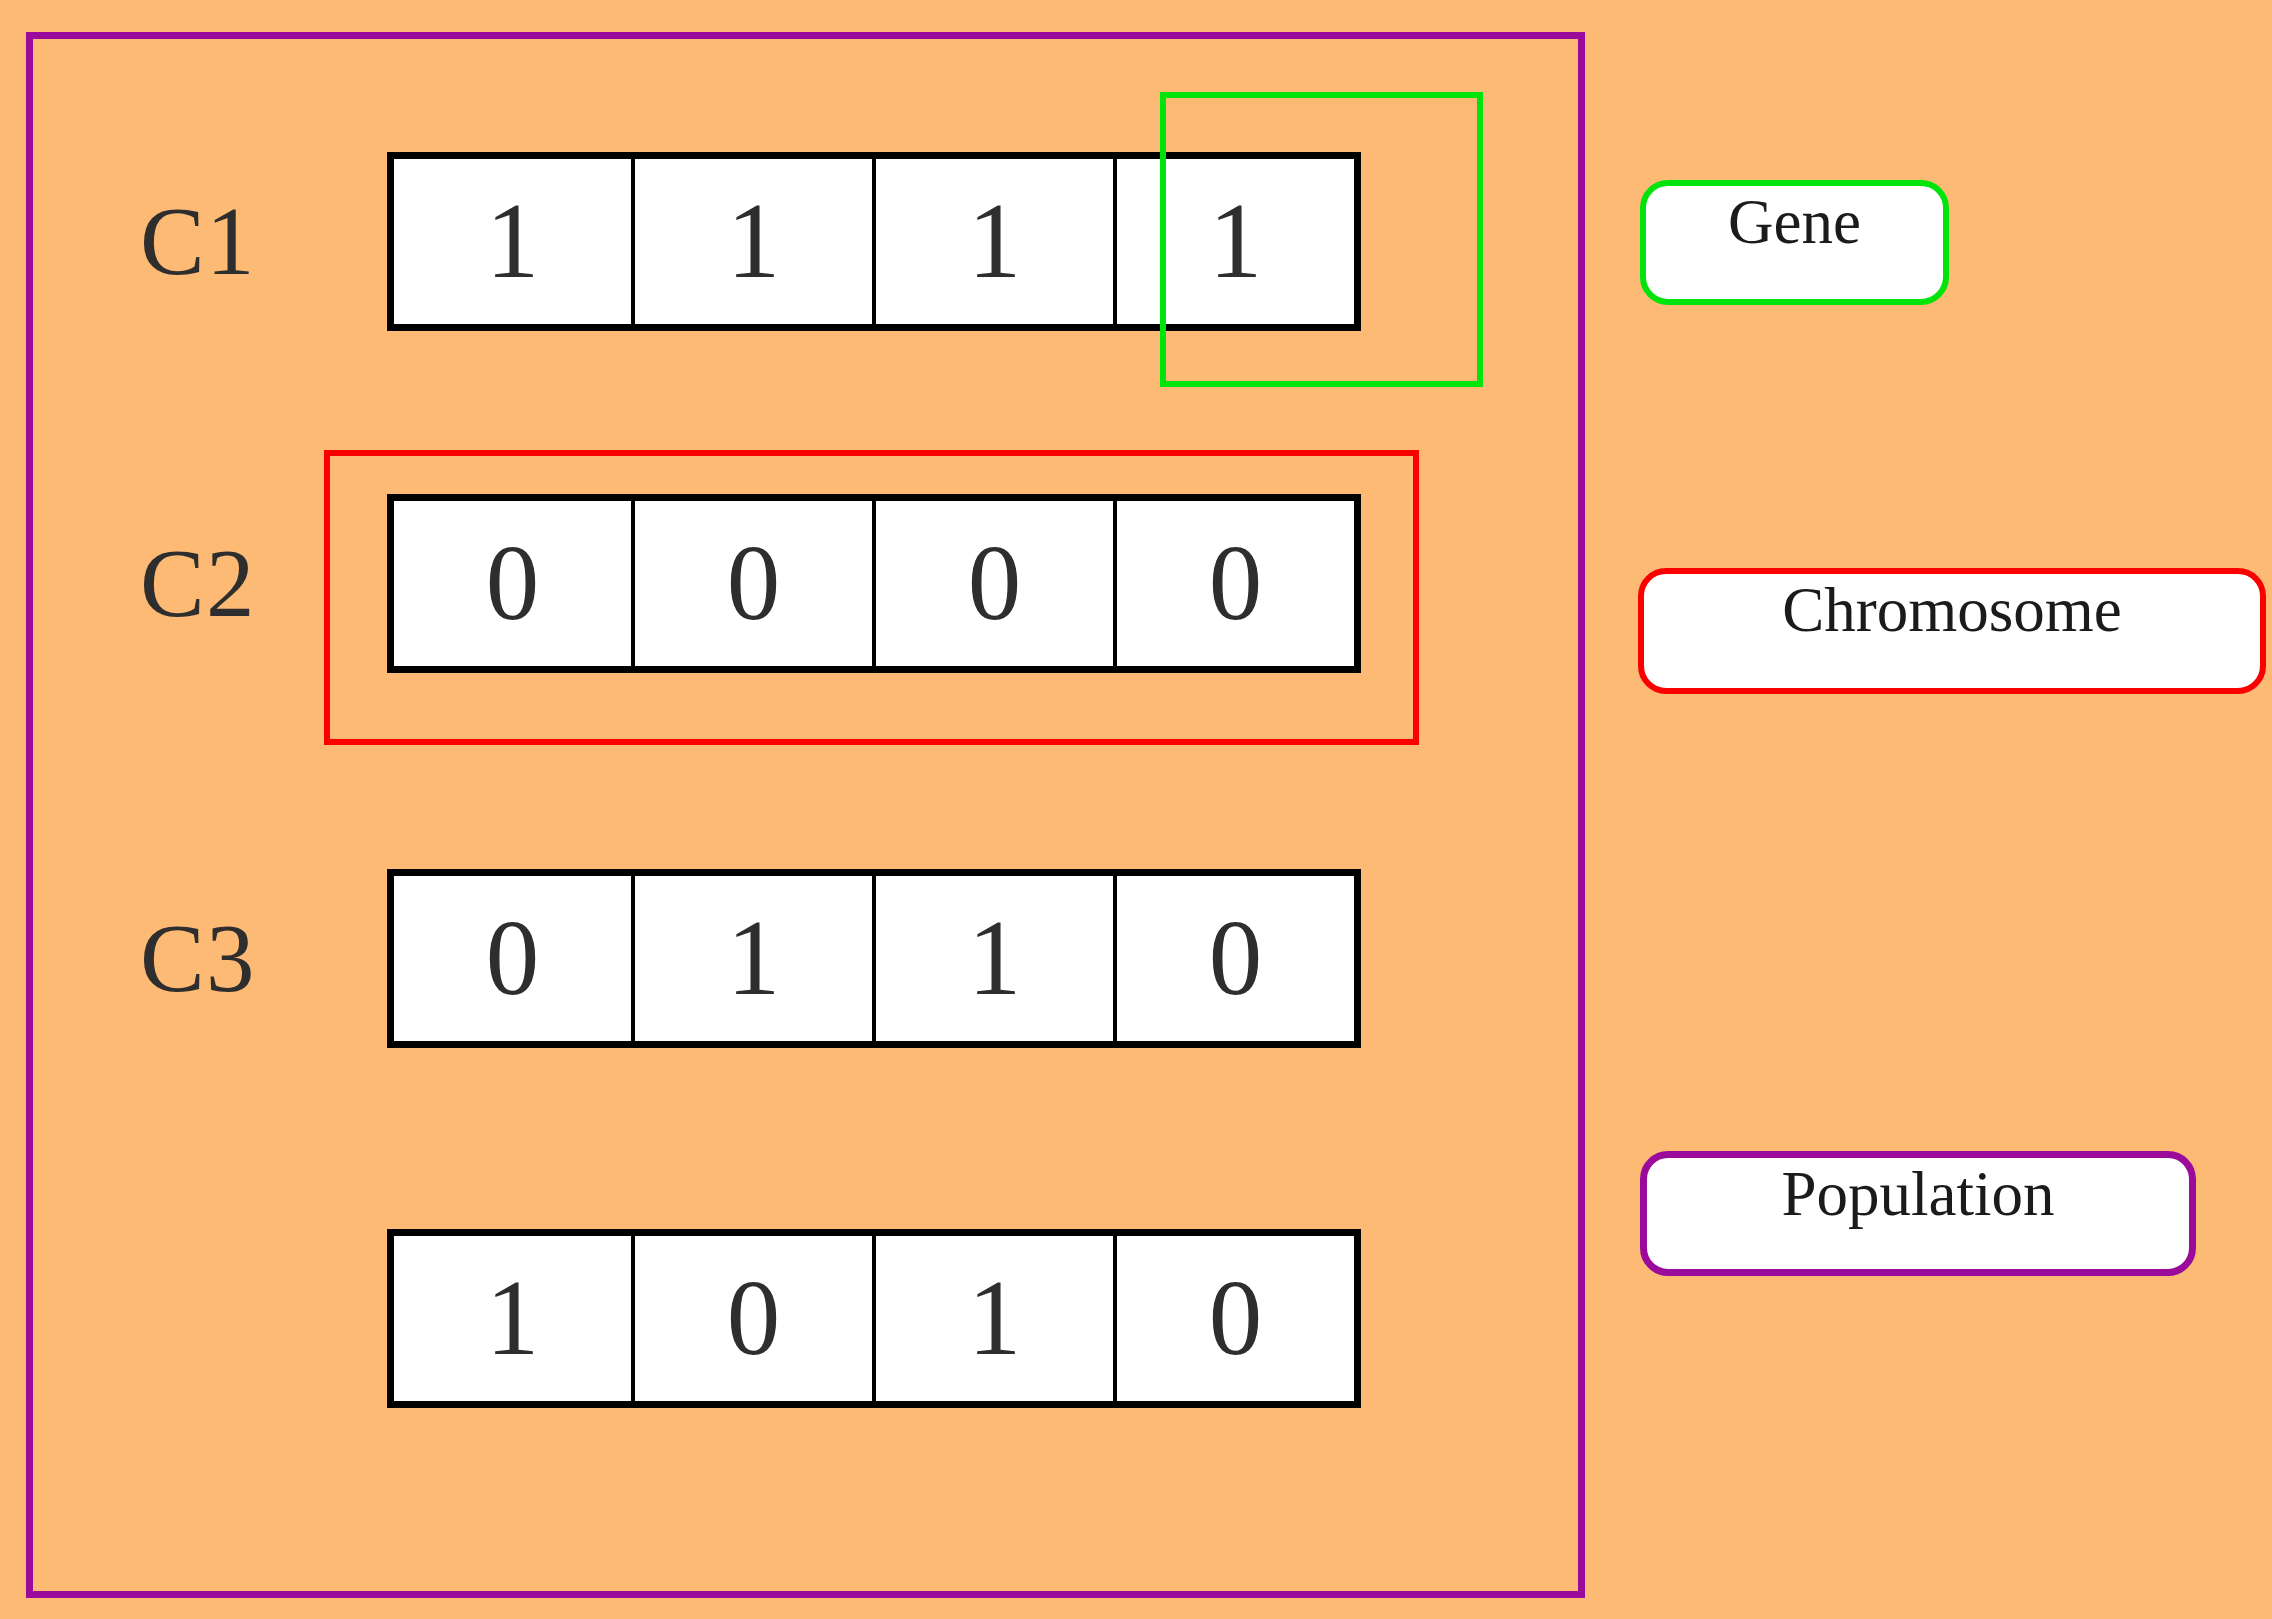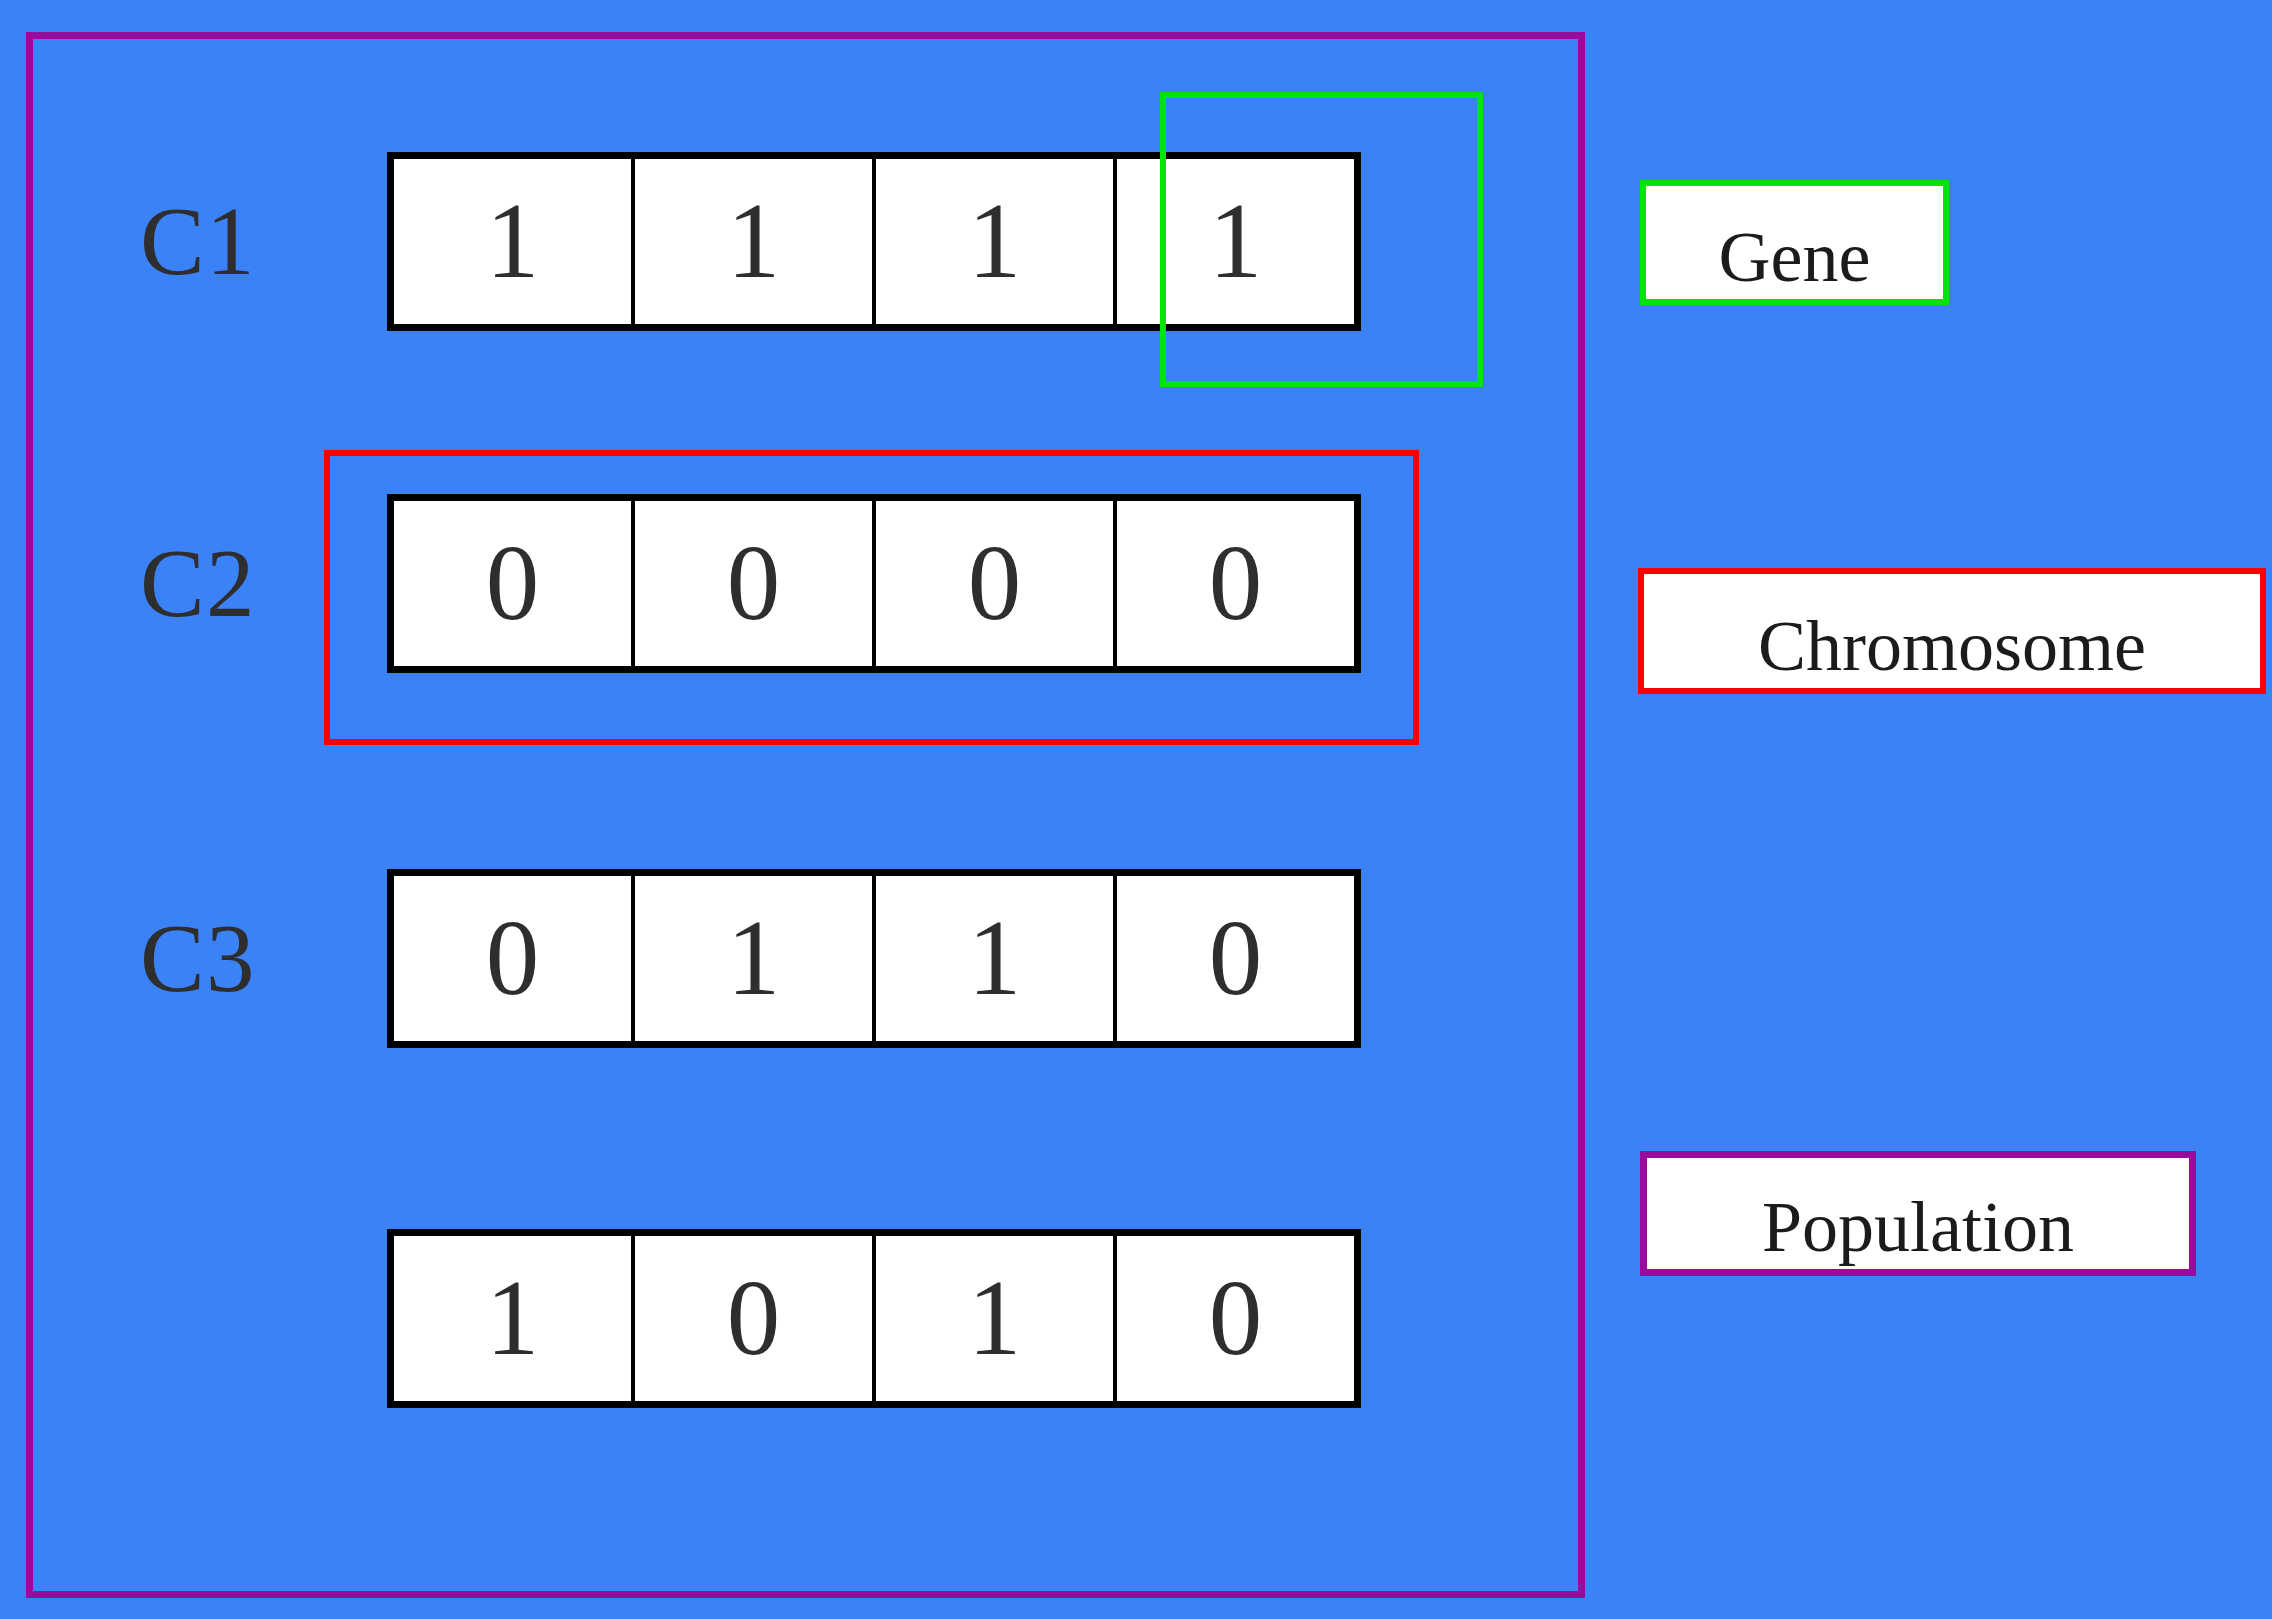--- a/index.html
+++ b/index.html
@@ -6,21 +6,21 @@
     margin: 0;
     padding: 0;
     background: #ffffff;
   }
   * { box-sizing: border-box; }
 
   .stage {
     position: relative;
     width: 2273px;
     height: 1619px;
-    background: #3b82f6;
+    background: #fdba74;
     font-family: "Liberation Serif", "DejaVu Serif", serif;
     overflow: hidden;
     text-decoration: underline;
   }
 
   
   .population-box {
     position: absolute;
     left: 26px;
     top: 32px;
@@ -92,25 +92,26 @@
     width: 1095px;
     height: 295px;
     border: 6.4px solid #FB0000;
     background: transparent;
   }
 
   
   .legend-box {
     position: absolute;
     display: flex;
-    align-items: flex-end;
+    align-items: flex-start;
     justify-content: center;
-    font-size: 72px;
+    font-size: 63px;
     color: #1b1b1b;
     background: #ffffff;
+    border-radius: 28px;
   }
   .legend-gene {
     left: 1640px;
     top: 180px;
     width: 309px;
     height: 125px;
     border: 6.4px solid #00E40C;
   }
   .legend-chromosome {
     left: 1638px;

